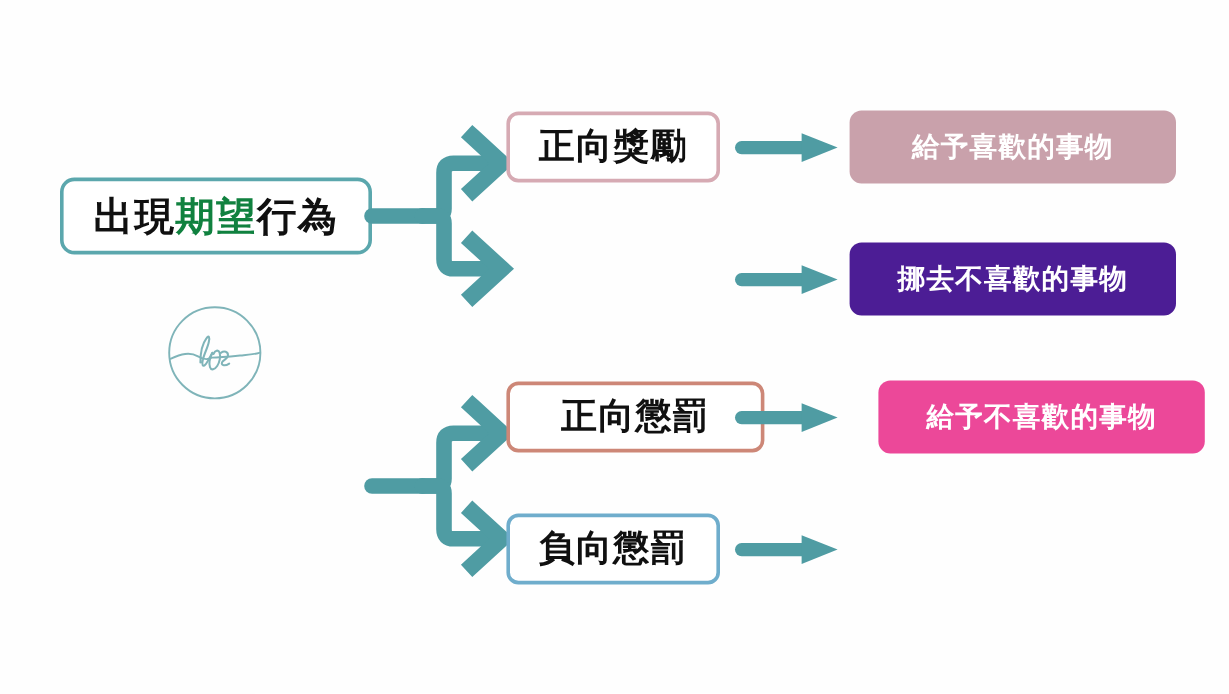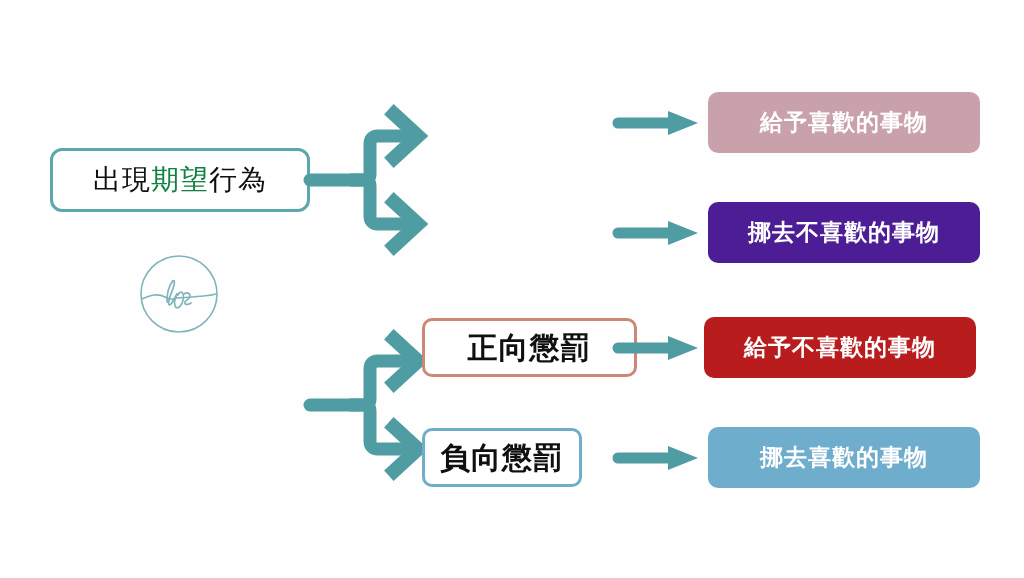--- a/index.html
+++ b/index.html
@@ -24,22 +24,22 @@
     box-sizing: border-box;
     background: #ffffff;
     border: 3px solid #5ba7ad;
     border-radius: 12px;
     display: flex;
     align-items: center;
     justify-content: center;
     letter-spacing: 1px;
   }
   .src-text {
-    font-size: 28px;
-    font-weight: normal;
+    font-size: 33px;
+    font-weight: bold;
     color: #101010;
     white-space: nowrap;
     line-height: 1;
     text-align: center;
   }
   .hl-green { color: #10813f; }
   .hl-red   { color: #f51c1c; }
 
   
   .mid-box {
@@ -112,27 +112,30 @@
 
 
   <svg class="connector-svg" style="left:308px; top:329px;" width="120" height="152" viewBox="0 0 120 152">
     <path d="M2,76 L44,76" stroke="#4f9ca3" stroke-width="13" fill="none" stroke-linecap="round"></path>
     <path d="M44,76 L56,76 Q62,76 62,70 L62,40 Q62,32 70,32 L96,32" stroke="#4f9ca3" stroke-width="13" fill="none" stroke-linecap="round" stroke-linejoin="round"></path>
     <path d="M44,76 L56,76 Q62,76 62,82 L62,112 Q62,120 70,120 L96,120" stroke="#4f9ca3" stroke-width="13" fill="none" stroke-linecap="round" stroke-linejoin="round"></path>
     <path d="M86,10 L110,32 L86,54" stroke="#4f9ca3" stroke-width="14" fill="none" stroke-linecap="square" stroke-linejoin="miter"></path>
     <path d="M86,98 L110,120 L86,142" stroke="#4f9ca3" stroke-width="14" fill="none" stroke-linecap="square" stroke-linejoin="miter"></path>
   </svg>
 
+  <div class="mid-box" style="left:422px; top:93px; width:178px; height:59px; border-color:#d6aab3;">
+    <span class="mid-text">正向獎勵</span>
+  </div>
 
 
   <div class="mid-box" style="left:422px; top:318px; width:215px; height:59px; border-color:#cd8777;">
     <span class="mid-text">正向懲罰</span>
   </div>
 
-  <div class="mid-box" style="left:422px; top:428px; width:160px; height:59px; border-color:#6fadcc;">
+  <div class="mid-box" style="left:422px; top:428px; width:178px; height:59px; border-color:#6fadcc;">
     <span class="mid-text">負向懲罰</span>
   </div>
 
   <svg class="connector-svg" style="left:612px; top:110px;" width="90" height="26" viewBox="0 0 90 26">
     <path d="M6,13 L58,13" stroke="#4f9ca3" stroke-width="11" fill="none" stroke-linecap="round"></path>
     <path d="M56,1 L86,13 L56,25 Z" fill="#4f9ca3"></path>
   </svg>
 
   <svg class="connector-svg" style="left:612px; top:220px;" width="90" height="26" viewBox="0 0 90 26">
     <path d="M6,13 L58,13" stroke="#4f9ca3" stroke-width="11" fill="none" stroke-linecap="round"></path>
@@ -150,27 +153,24 @@
   </svg>
 
   <div class="out-box" style="left:708px; top:92px; width:272px; height:61px; background:#c9a1ab;">
     <span class="out-text">給予喜歡的事物</span>
   </div>
 
   <div class="out-box" style="left:708px; top:202px; width:272px; height:61px; background:#4c1d95;">
     <span class="out-text">挪去不喜歡的事物</span>
   </div>
 
-  <div class="out-box" style="left:704px; top:317px; width:272px; height:61px; background:#b91c1c;">
+  <div class="out-box" style="left:732px; top:317px; width:272px; height:61px; background:#ec4899;">
     <span class="out-text">給予不喜歡的事物</span>
   </div>
 
-  <div class="out-box" style="left:708px; top:427px; width:272px; height:61px; background:#6fadcc;">
-    <span class="out-text">挪去喜歡的事物</span>
-  </div>
 
   <svg class="watermark" style="left:137px; top:252px;" width="84" height="84" viewBox="0 0 84 84">
     <circle cx="42" cy="42" r="38" fill="none" stroke="#6aa8ad" stroke-width="1.6"></circle>
     <path d="M5,47 C14,43 21,41 28,45 C33,48 36,48 39,46" fill="none" stroke="#6aa8ad" stroke-width="1.6" stroke-linecap="round"></path>
     <path d="M39,46 C47,46 56,45 66,44 C72,43.5 76,43 79,42" fill="none" stroke="#6aa8ad" stroke-width="1.6" stroke-linecap="round"></path>
     <path d="M30,50 C30,42 32,34 35,30 C37,27 38,29 37,33 C36,38 33,43 32,48 C31,52 32,54 34,52 C36,50 38,45 40,42" fill="none" stroke="#6aa8ad" stroke-width="1.7" stroke-linecap="round"></path>
     <path d="M40,42 C38,46 37,51 38,54 C39,57 42,56 44,53 C46,50 47,45 46,42 C45,39 42,40 41,43" fill="none" stroke="#6aa8ad" stroke-width="1.7" stroke-linecap="round"></path>
     <path d="M47,42 C50,40 53,41 53,44 C53,47 49,48 48,50 C47,53 51,53 54,51" fill="none" stroke="#6aa8ad" stroke-width="1.7" stroke-linecap="round"></path>
   </svg>
 

